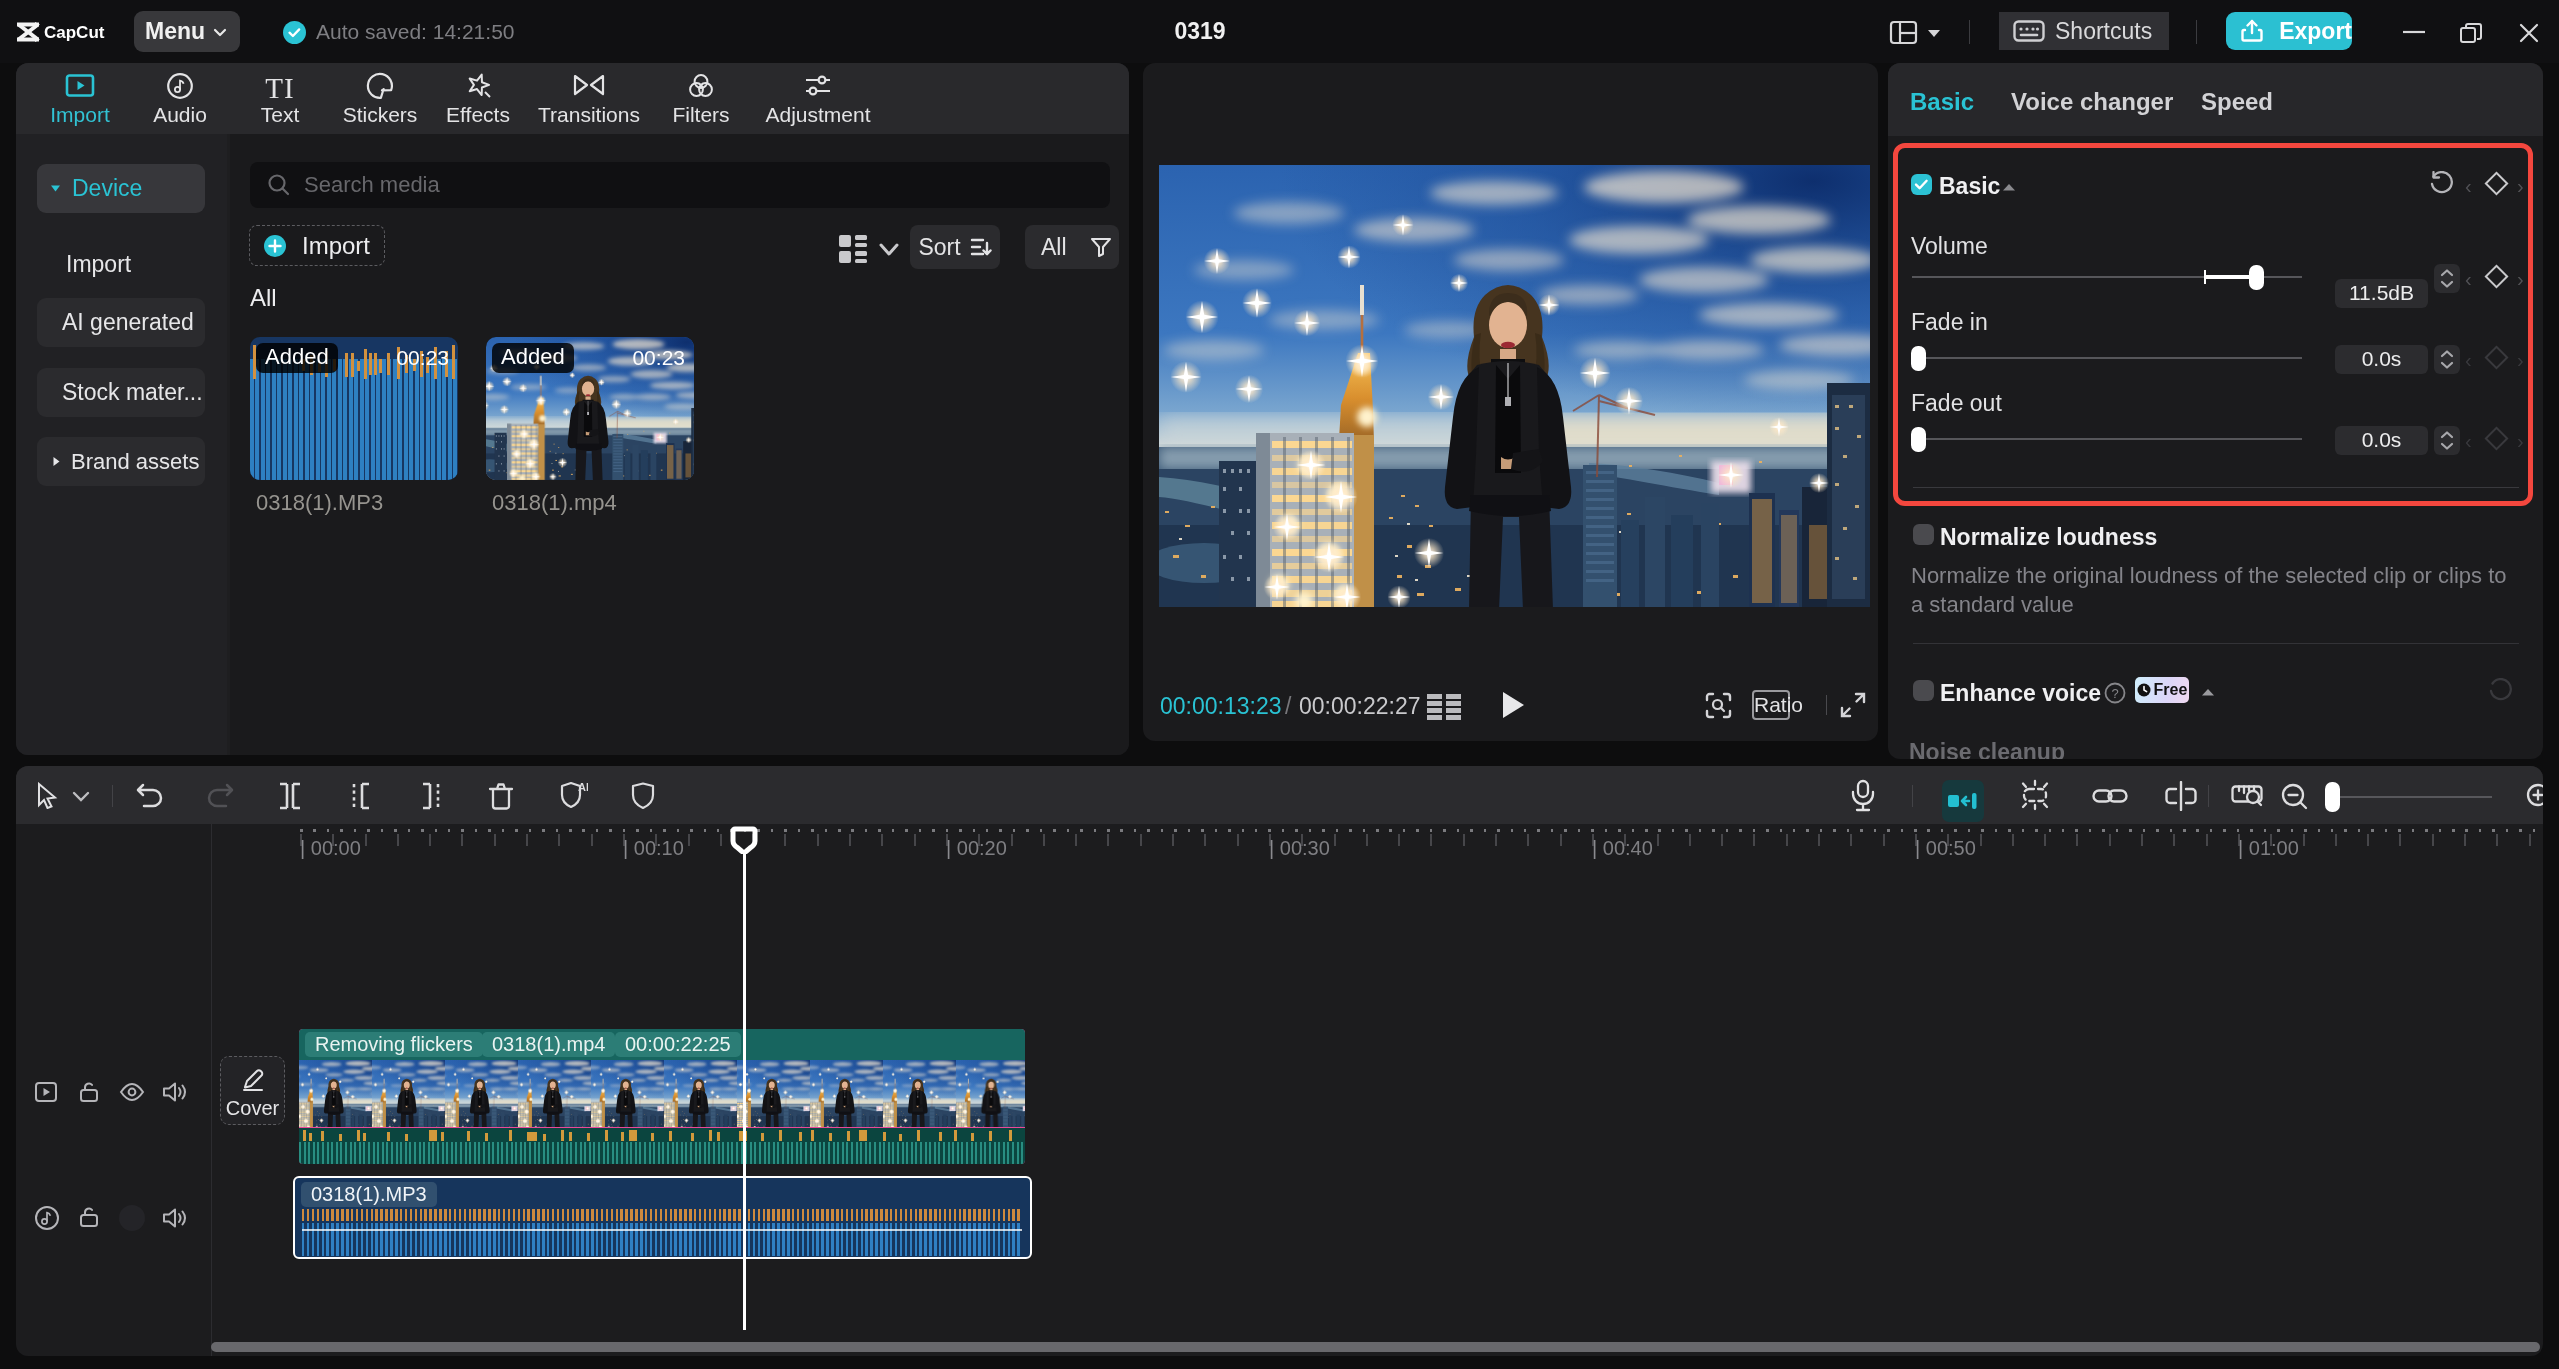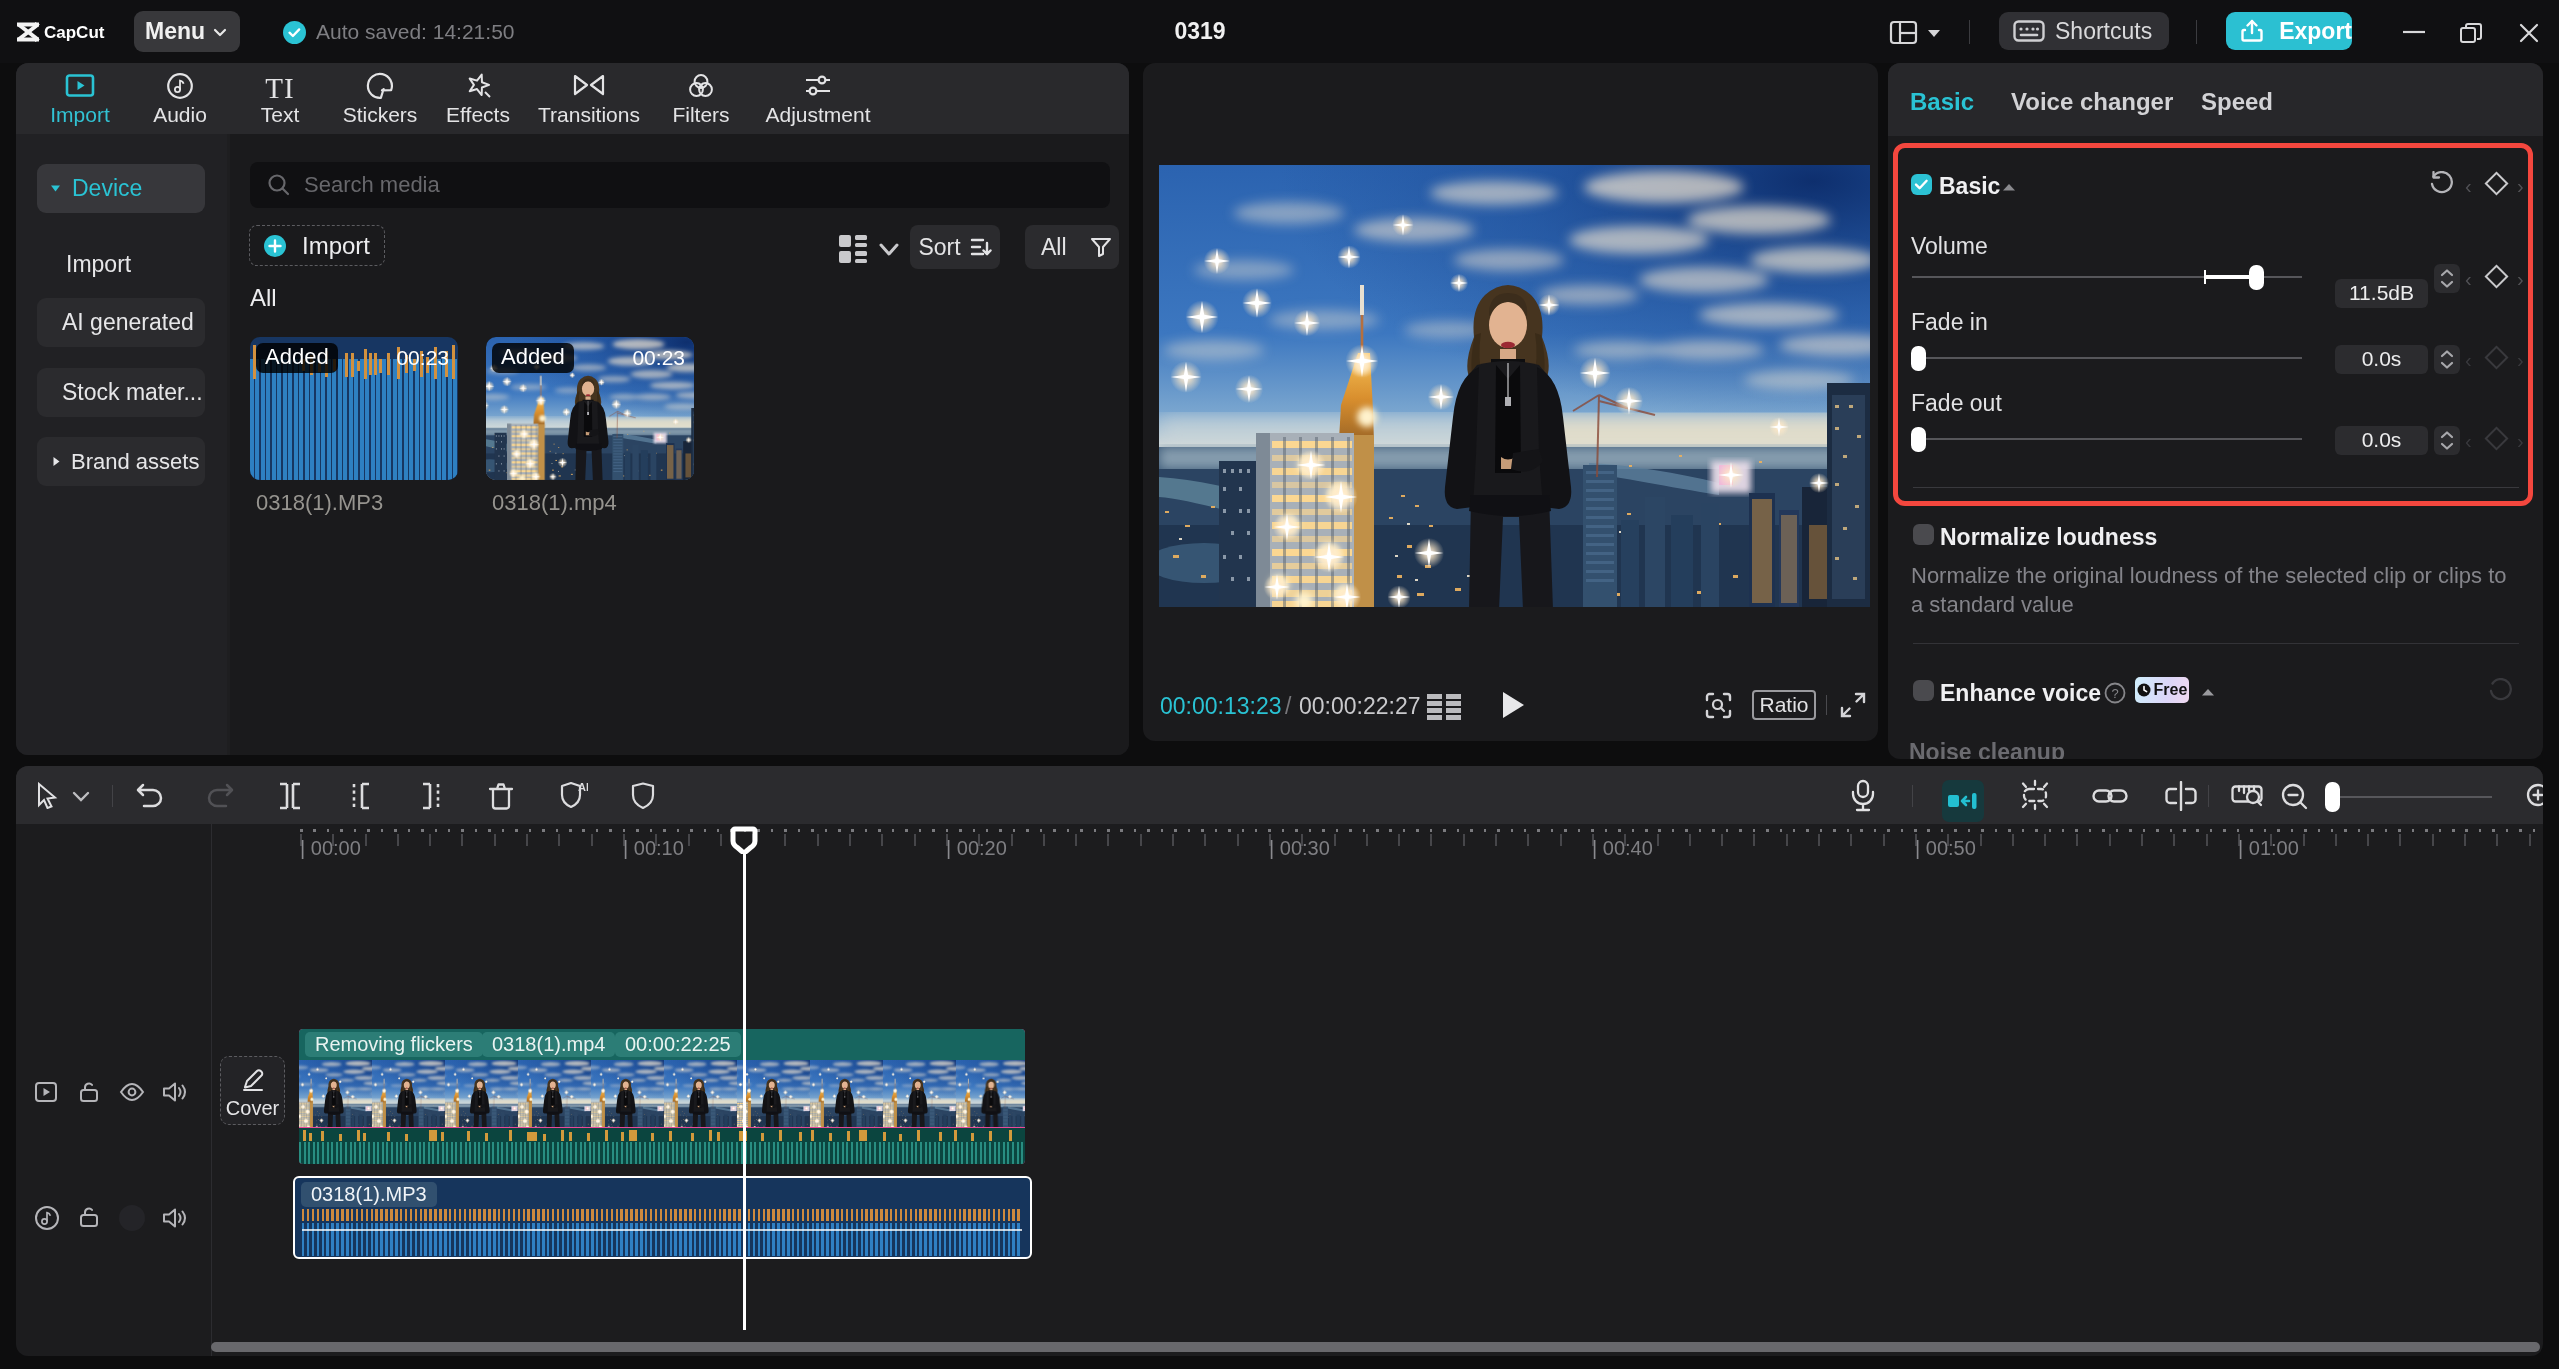--- a/index.html
+++ b/index.html
@@ -441,21 +441,21 @@
     <div id="title0319">0319</div>
     <svg class="abs" style="left:1889px;top:18px" width="30" height="30" viewBox="0 0 30 30">
         <rect x="2" y="4" width="25" height="21" rx="3" stroke="#d6d6d8" stroke-width="2.2" fill="none"></rect>
         <line x1="11" y1="4" x2="11" y2="25" stroke="#d6d6d8" stroke-width="2.2"></line>
         <line x1="11" y1="15" x2="27" y2="15" stroke="#d6d6d8" stroke-width="2.2"></line>
       </svg>
     <svg class="abs" style="left:1926px;top:28px" width="16" height="12" viewBox="0 0 16 12">
         <path d="M2 2 L8 9 L14 2 Z" fill="#d6d6d8"></path>
       </svg>
     <div class="abs" style="left:1969px;top:20px;width:1px;height:24px;background:#3c3c40"></div>
-    <div class="abs row" style="left:1999px;top:12px;width:170px;height:38px;background:#303034;border-radius:9px;">
+    <div class="abs row" style="left:1999px;top:12px;width:170px;height:38px;background:#303034;border-radius:0;">
       <svg style="margin-left:14px" width="32" height="24" viewBox="0 0 32 24">
           <rect x="1.5" y="2.5" width="29" height="19" rx="4" stroke="#cfcfd2" stroke-width="2.4" fill="none"></rect>
           <circle cx="8" cy="10" r="1.6" fill="#cfcfd2"></circle>
           <circle cx="14" cy="10" r="1.6" fill="#cfcfd2"></circle>
           <circle cx="20" cy="10" r="1.6" fill="#cfcfd2"></circle>
           <line x1="8" y1="16" x2="24" y2="16" stroke="#cfcfd2" stroke-width="2.6" stroke-linecap="round"></line>
           <circle cx="24.5" cy="10" r="1.6" fill="#cfcfd2"></circle>
         </svg>
       <span style="margin-left:10px;font-size:23px;color:#d9d9db;">Shortcuts</span>
     </div>
@@ -663,21 +663,21 @@
           </g>
         </svg>
       <svg class="abs" style="left:357px;top:3px" width="26" height="30" viewBox="0 0 26 30">
           <path d="M3 2 L24 15 L3 28 Z" fill="#e8e8ea"></path>
         </svg>
       <svg class="abs" style="left:562px;top:5px" width="27" height="27" viewBox="0 0 27 27">
           <path d="M2 8 V4.5 A2.5 2.5 0 0 1 4.5 2 H8 M19 2 h3.5 A2.5 2.5 0 0 1 25 4.5 V8 M25 19 v3.5 A2.5 2.5 0 0 1 22.5 25 H19 M8 25 H4.5 A2.5 2.5 0 0 1 2 22.5 V19" stroke="#d4d4d7" stroke-width="2.4" fill="none" stroke-linecap="round"></path>
           <circle cx="12.5" cy="12.5" r="4.5" stroke="#d4d4d7" stroke-width="2.2" fill="none"></circle>
           <line x1="15.8" y1="15.8" x2="19" y2="19" stroke="#d4d4d7" stroke-width="2.2" stroke-linecap="round"></line>
         </svg>
-      <div class="abs" style="left:609px;top:3px;width:64px;height:30px;border:2px solid #9a9a9e;border-radius:4px;color:#e2e2e4;font-size:21px;text-align:center;line-height:26px;">Ratio</div>
+      <div class="abs" style="left:609px;top:3px;width:38px;height:30px;border:2px solid #9a9a9e;border-radius:4px;color:#e2e2e4;font-size:21px;text-align:center;line-height:26px;">Ratio</div>
       <div class="abs" style="left:683px;top:8px;width:1px;height:20px;background:#4a4a4e;"></div>
       <svg class="abs" style="left:697px;top:5px" width="26" height="26" viewBox="0 0 26 26">
           <path d="M16 2 h8 v8 M24 2 L16.5 9.5 M10 24 H2 v-8 M2 24 l7.5 -7.5" stroke="#d4d4d7" stroke-width="2.4" fill="none" stroke-linecap="round"></path>
         </svg>
     </div>
   </div>
   <div class="panel" id="rightpanel">
     <div id="righttabs">
       <div class="abs" style="left:22px;top:25px;font-size:24px;font-weight:bold;color:#2ac3d4;">Basic</div>
       <div class="abs" style="left:123px;top:25px;font-size:24px;font-weight:bold;color:#d2d2d5;">Voice changer</div>

